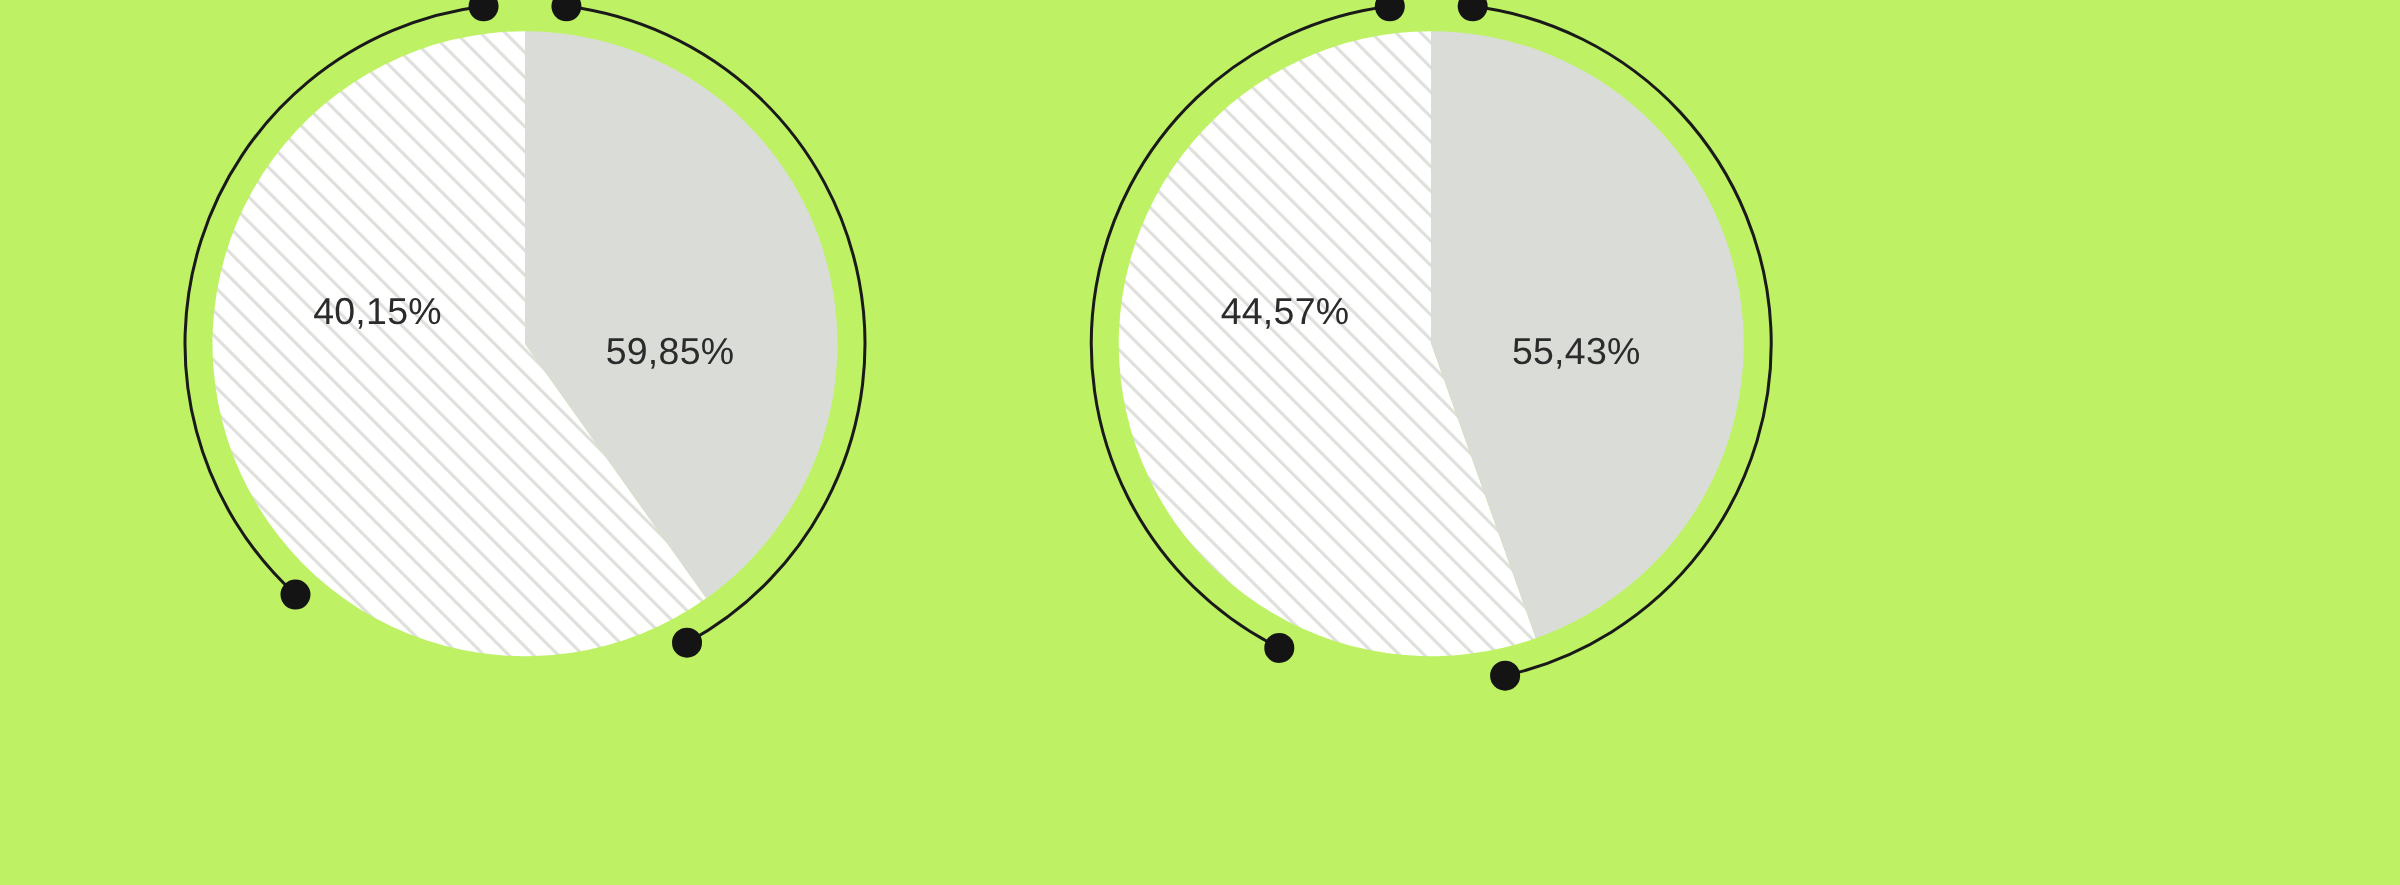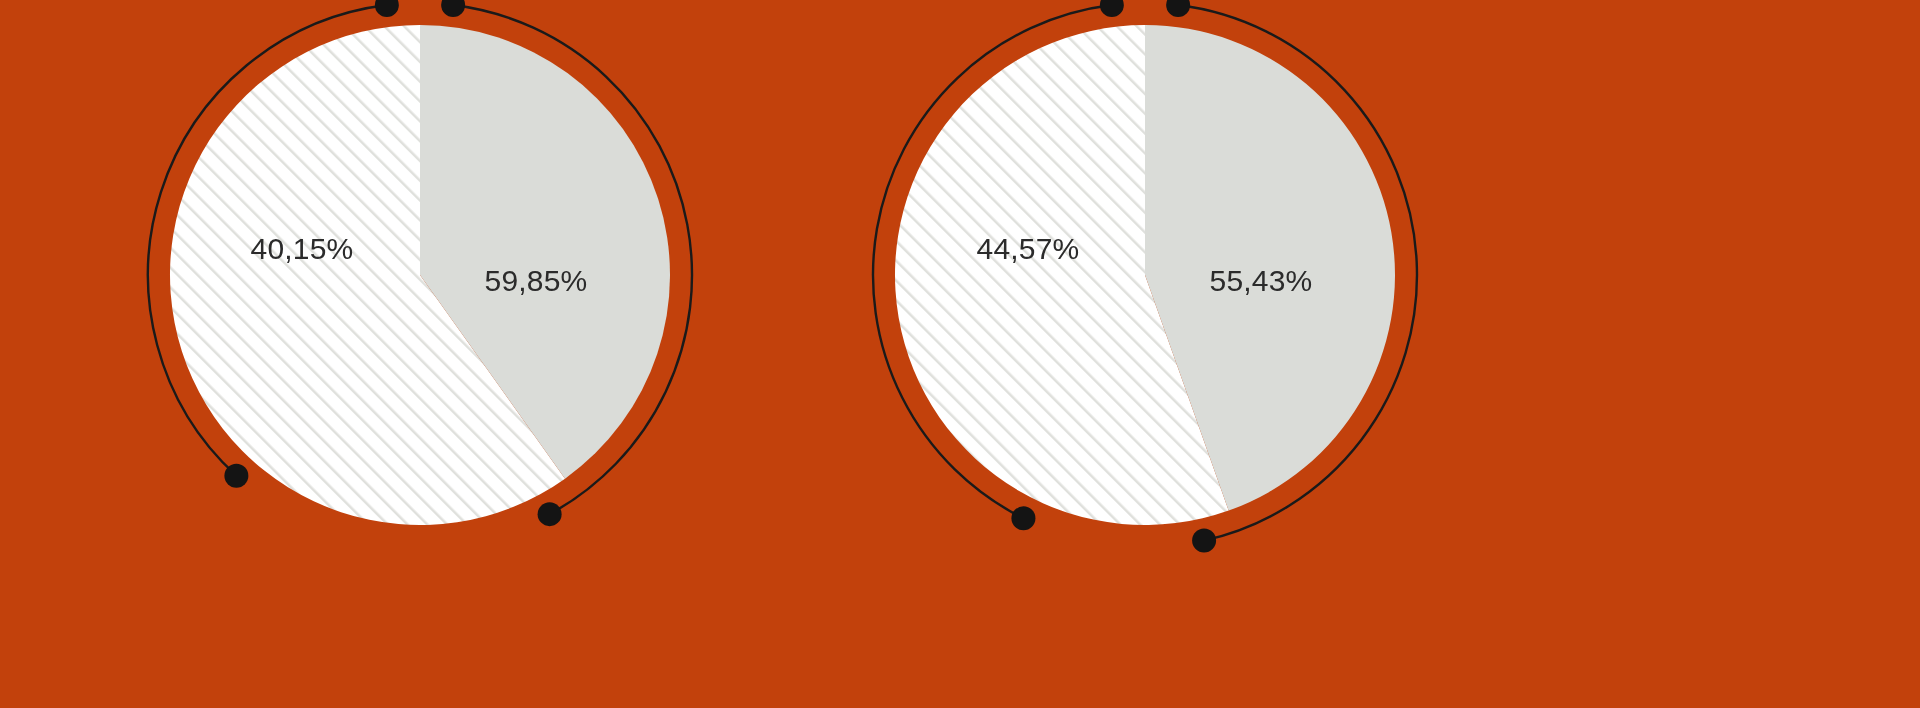--- a/index.html
+++ b/index.html
@@ -11,21 +11,21 @@
   body {
     width: 1920px;
     height: 708px;
     overflow: hidden;
     font-family: "Liberation Sans", sans-serif;
   }
   #stage {
     position: relative;
     width: 1920px;
     height: 708px;
-    background: #c2410c;
+    background: #bef264;
   }
   .chart-svg {
     position: absolute;
     top: 0;
     left: 0;
     width: 1920px;
     height: 708px;
   }
   .slice-label {
     font-family: "Liberation Sans", sans-serif;

